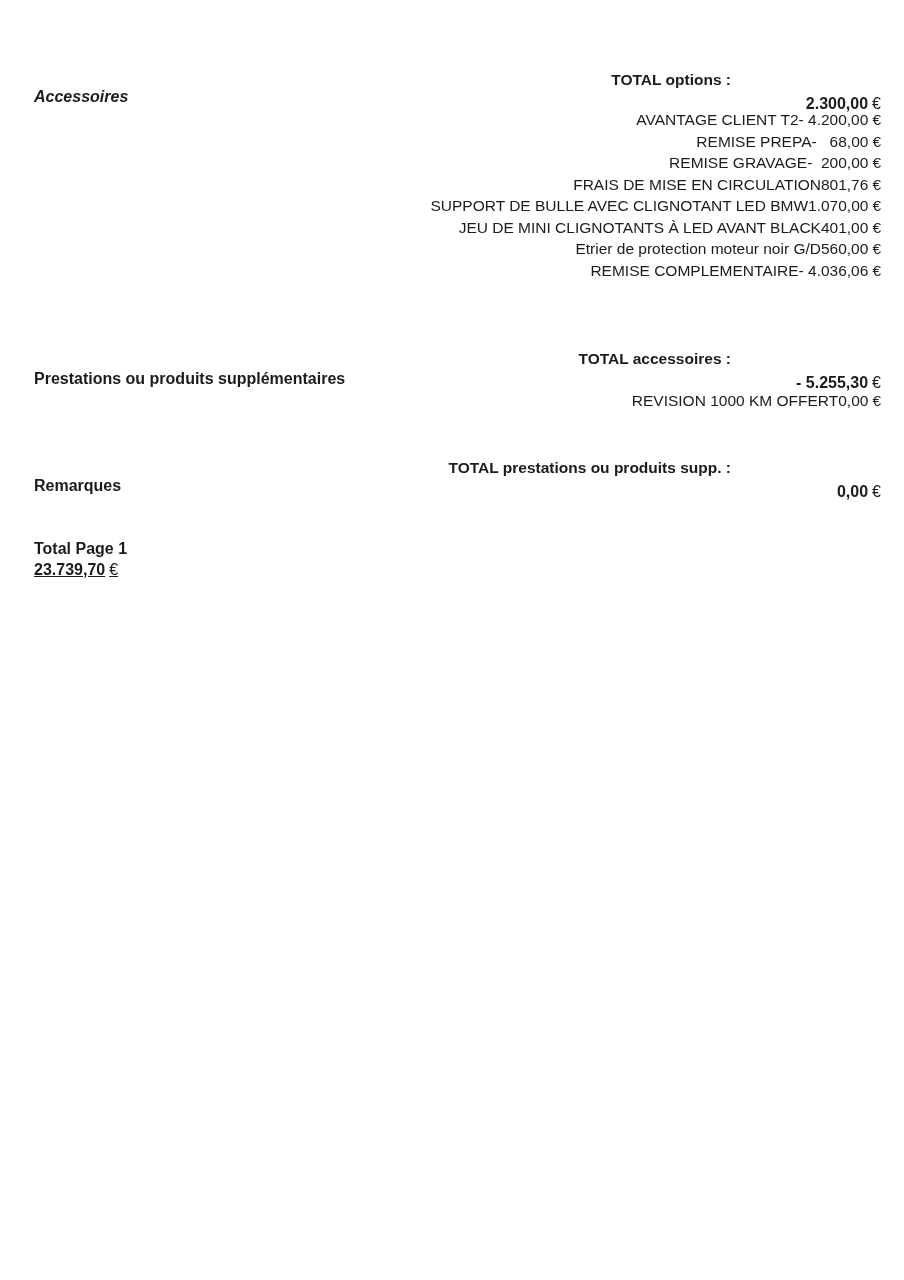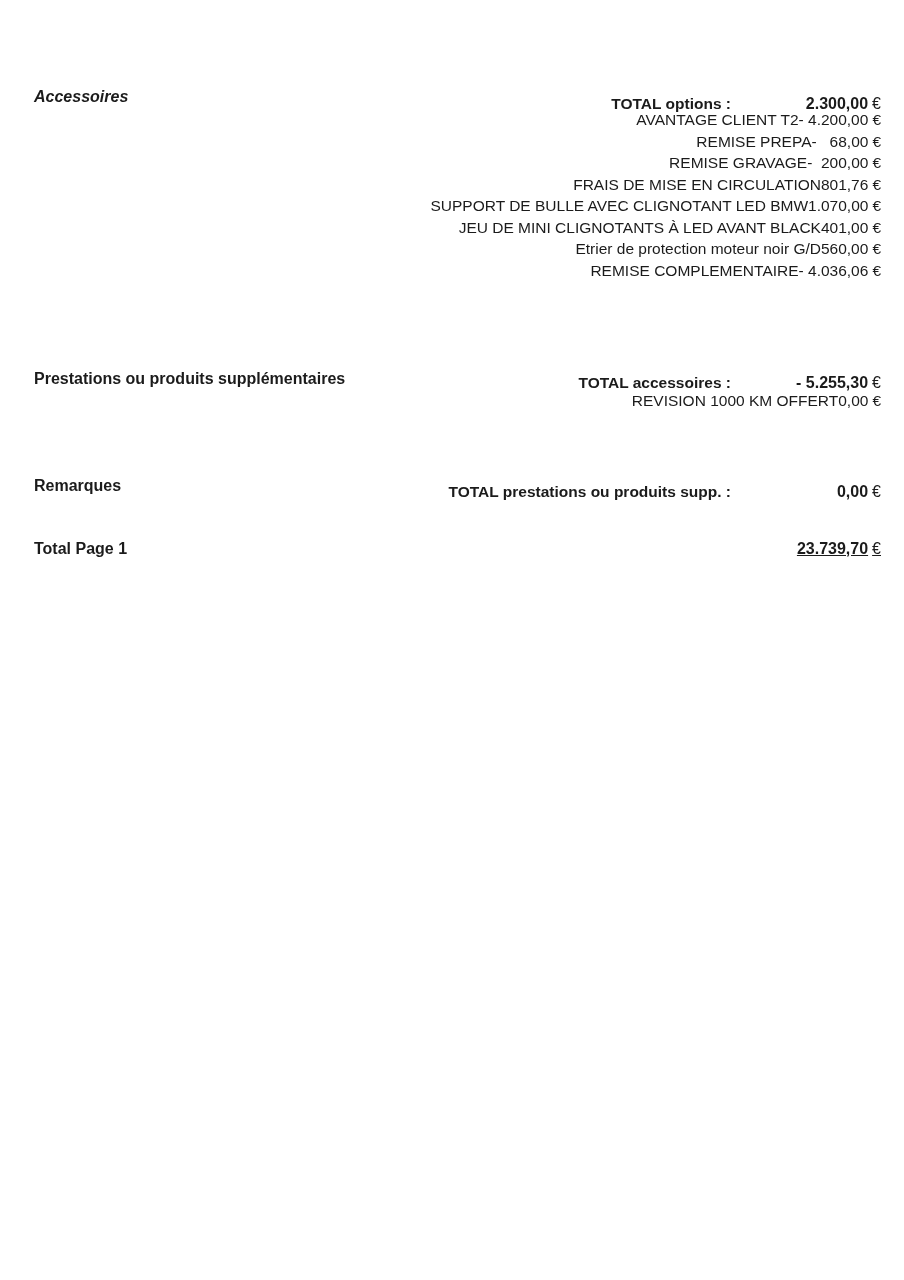--- a/index.html
+++ b/index.html
@@ -20,21 +20,21 @@
     position: absolute;
     left: 0;
     right: 0;
     padding-right: 23px;
     box-sizing: border-box;
   }
   
   .total-row {
     display: flex;
     justify-content: flex-end;
-    align-items: flex-end;
+    align-items: center;
     font-size: 15.5px;
     font-weight: bold;
     line-height: 21px;
   }
   .total-label { text-align: right; white-space: pre; }
   .total-value {
     width: 150px;
     text-align: right;
     white-space: pre;
     font-size: 16px;
@@ -61,20 +61,21 @@
   .item-amount { text-align: right; white-space: pre; }
   
   .page-total-row {
     display: flex;
     justify-content: space-between;
     align-items: baseline;
     padding-left: 34px;
     font-size: 16px;
     font-weight: bold;
     line-height: 21px;
+    flex-direction: column;
   }
   .cur {
     font-weight: normal;
     padding-left: 4px;
   }
   .item-amount .cur { padding-left: 4px; }
 </style>
 </head>
 <body>
 

